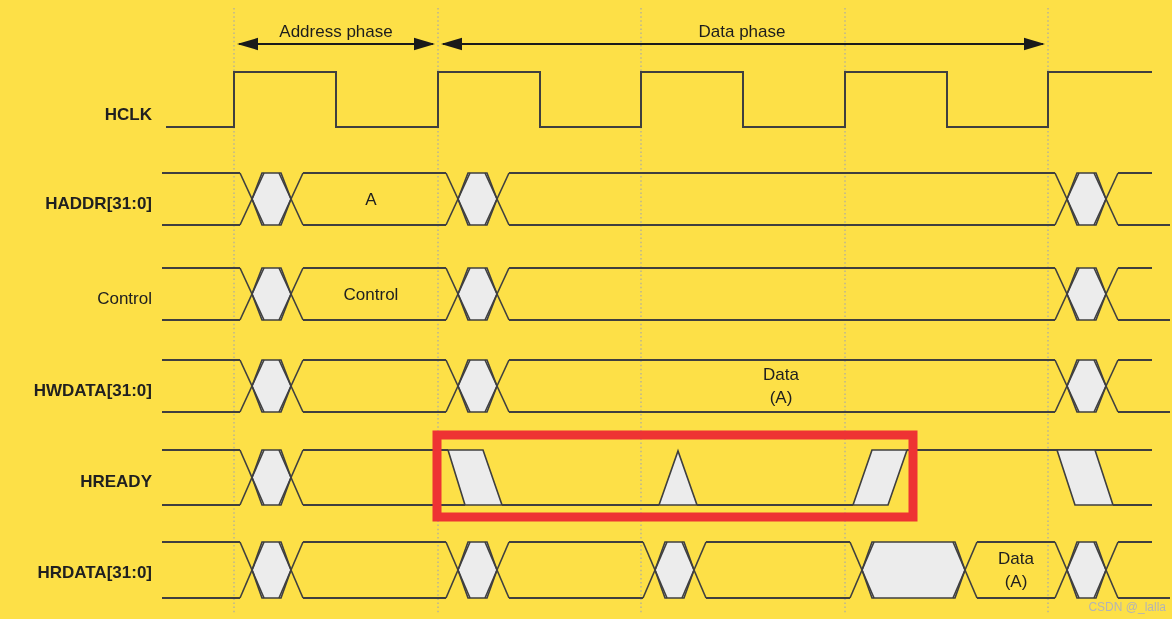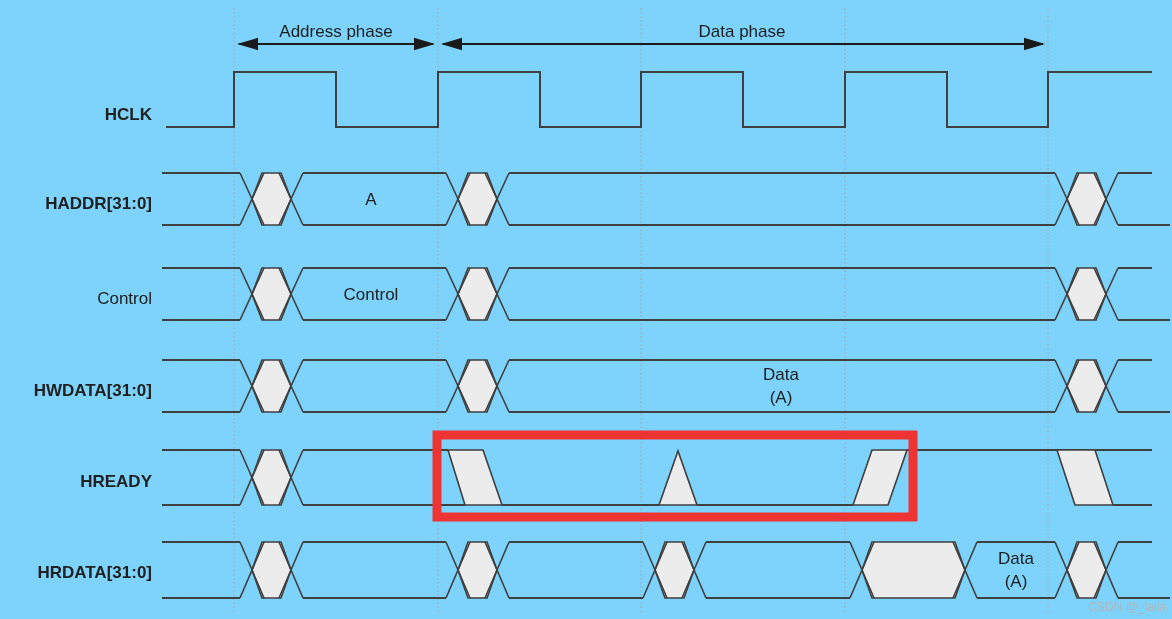--- a/index.html
+++ b/index.html
@@ -1,16 +1,16 @@
 <!DOCTYPE html>
 <html><head>
 <meta charset="utf-8">
 <style>
   html,body{margin:0;padding:0;background:#ffffff;}
-  .stage{position:relative;width:1172px;height:619px;background:#7dd3fc;overflow:hidden;
+  .stage{position:relative;width:1172px;height:619px;background:#fde047;overflow:hidden;
          font-family:"Liberation Sans",sans-serif;}
   svg text{fill:#202020;}
   .sig-name{font-family:"Liberation Sans",sans-serif;font-size:17px;font-weight:bold;}
   .sig-name.normal{font-weight:normal;}
   .val{font-family:"Liberation Sans",sans-serif;font-size:17px;font-weight:normal;}
   .phase{font-family:"Liberation Sans",sans-serif;font-size:17px;font-weight:normal;fill:#1d1d1d;}
   .wm{font-family:"Liberation Sans",sans-serif;font-size:12px;fill:#b4b4b4;}
 </style>
 </head>
 <body>

